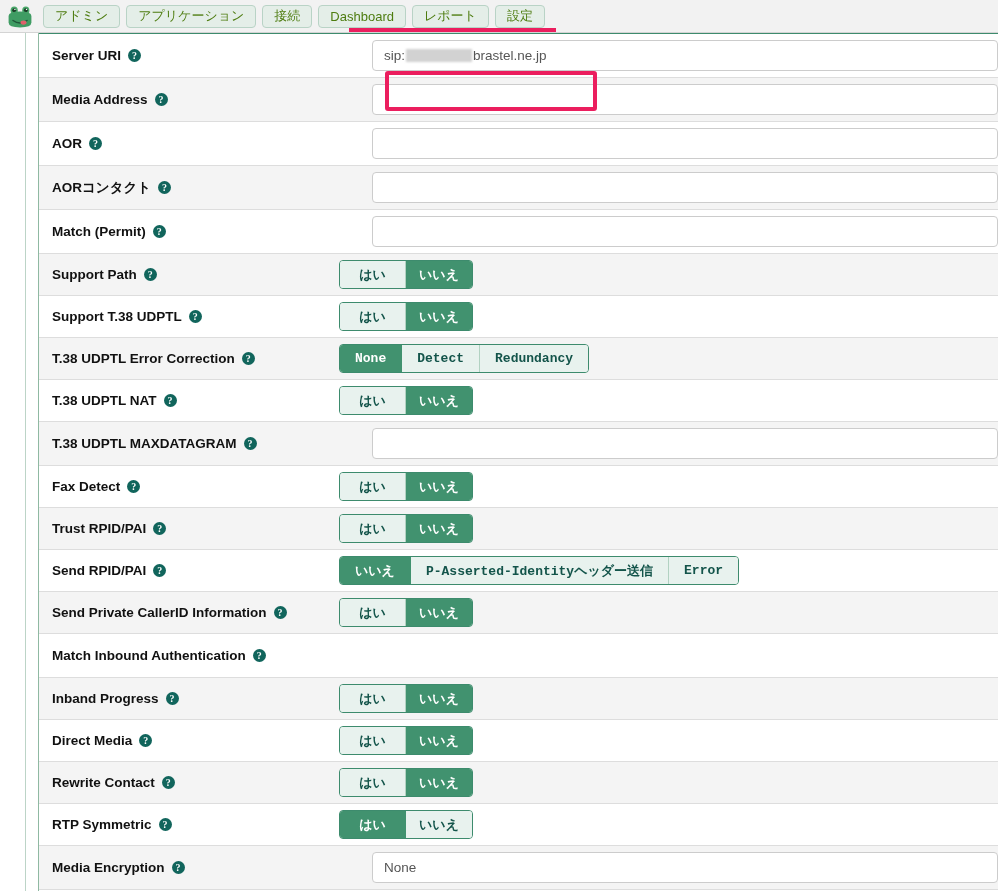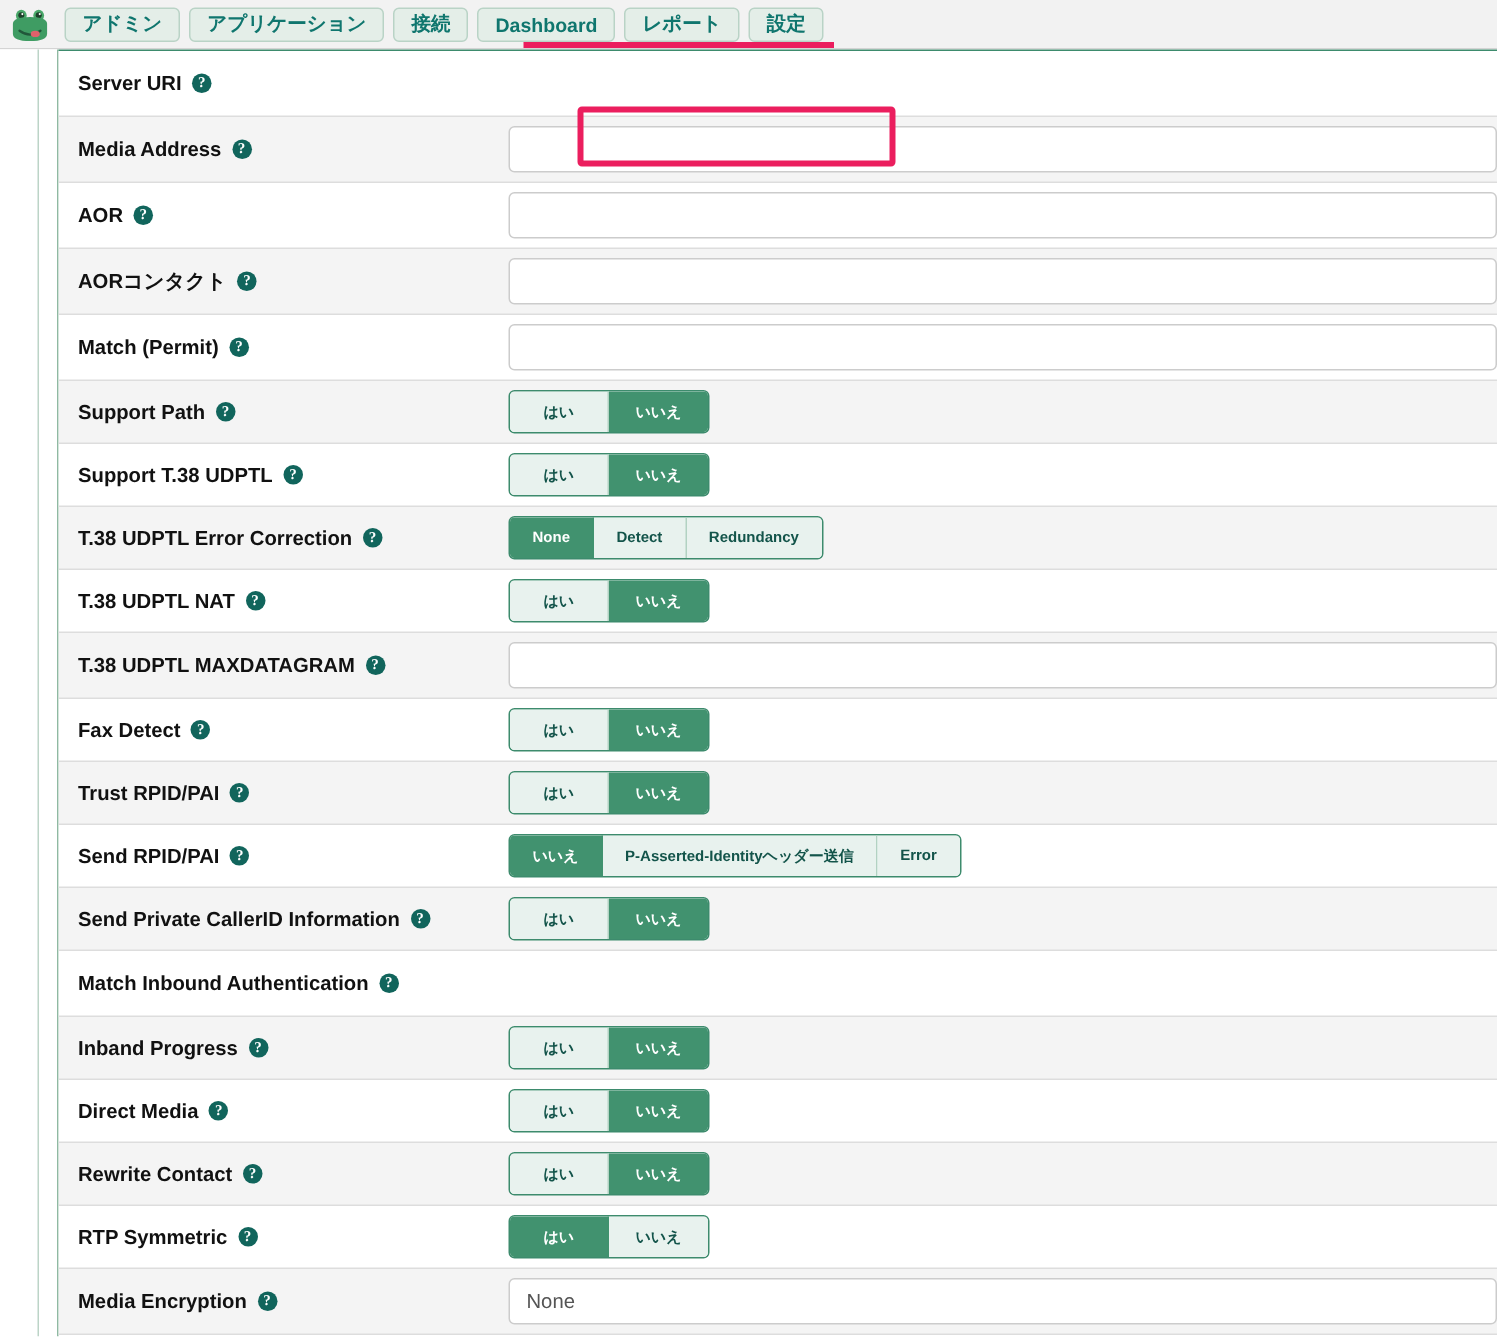--- a/index.html
+++ b/index.html
@@ -30,23 +30,23 @@
   }
   .navtab {
     height: 23px;
     padding: 0 11px;
     display: flex;
     align-items: center;
     justify-content: center;
     background: #e4eee8;
     border: 1px solid #b9d3c6;
     border-radius: 4px;
-    color: #0f766e;
+    color: #4d7c0f;
     font-size: 13px;
-    font-weight: bold;
+    font-weight: normal;
     white-space: nowrap;
     letter-spacing: 0px;
     cursor: pointer;
   }
   #tab-underline {
     position: absolute;
     left: 349px;
     bottom: 0px;
     width: 207px;
     height: 4px;
@@ -82,21 +82,21 @@
   
   .frow {
     display: flex;
     align-items: center;
     width: 100%;
     border-bottom: 1px solid #dddddd;
     background: #ffffff;
     position: relative;
   }
   .frow.alt { background: #f4f4f4; }
-  .frow.h44 { height: 44px; }
+  .frow.h44 { height: 44px; gap: 33px; }
   .frow.h42 { height: 42px; }
 
   .flabel {
     width: 300px;
     flex: 0 0 300px;
     padding-left: 13px;
     font-size: 13.5px;
     font-weight: bold;
     color: #111111;
     display: flex;
@@ -177,27 +177,28 @@
     border: 1px solid #3d8b6d;
     border-radius: 4px;
     overflow: hidden;
     background: #e8f2ee;
   }
   .seg-btn {
     display: flex;
     align-items: center;
     justify-content: center;
     padding: 0 15px;
-    font-size: 10px;
+    font-size: 13px;
     font-weight: bold;
     color: #13544a;
     background: #e8f2ee;
     border-right: 1px solid #b2d2c2;
     cursor: pointer;
     white-space: nowrap;
+    font-family: Liberation Mono, monospace;
   }
   .seg-btn:last-child { border-right: none; }
   .seg-btn.on {
     background: #41926f;
     color: #ffffff;
     border-right-color: #41926f;
   }
   .seg-btn.yn { min-width: 66px; padding: 0 12px; }
 </style>
 </head>
@@ -242,20 +243,27 @@
   <div id="left-gutter"></div>
   <div id="gutter-spacer"></div>
 
   <div id="form-area">
 
     <div class="frow h44">
         <div class="flabel">
           <span>Server URI</span>
           <span class="help-icon">?</span>
         </div>
+        <div class="fctrl">
+          <div class="ftext">
+            <span>sip:</span>
+            <span class="redacted"></span>
+            <span>brastel.ne.jp</span>
+          </div>
+        </div>
       </div>
       <div class="frow alt h44">
         <div class="flabel">
           <span>Media Address</span>
           <span class="help-icon">?</span>
         </div>
         <div class="fctrl">
           <div class="ftext">
             <span></span>
           </div>

